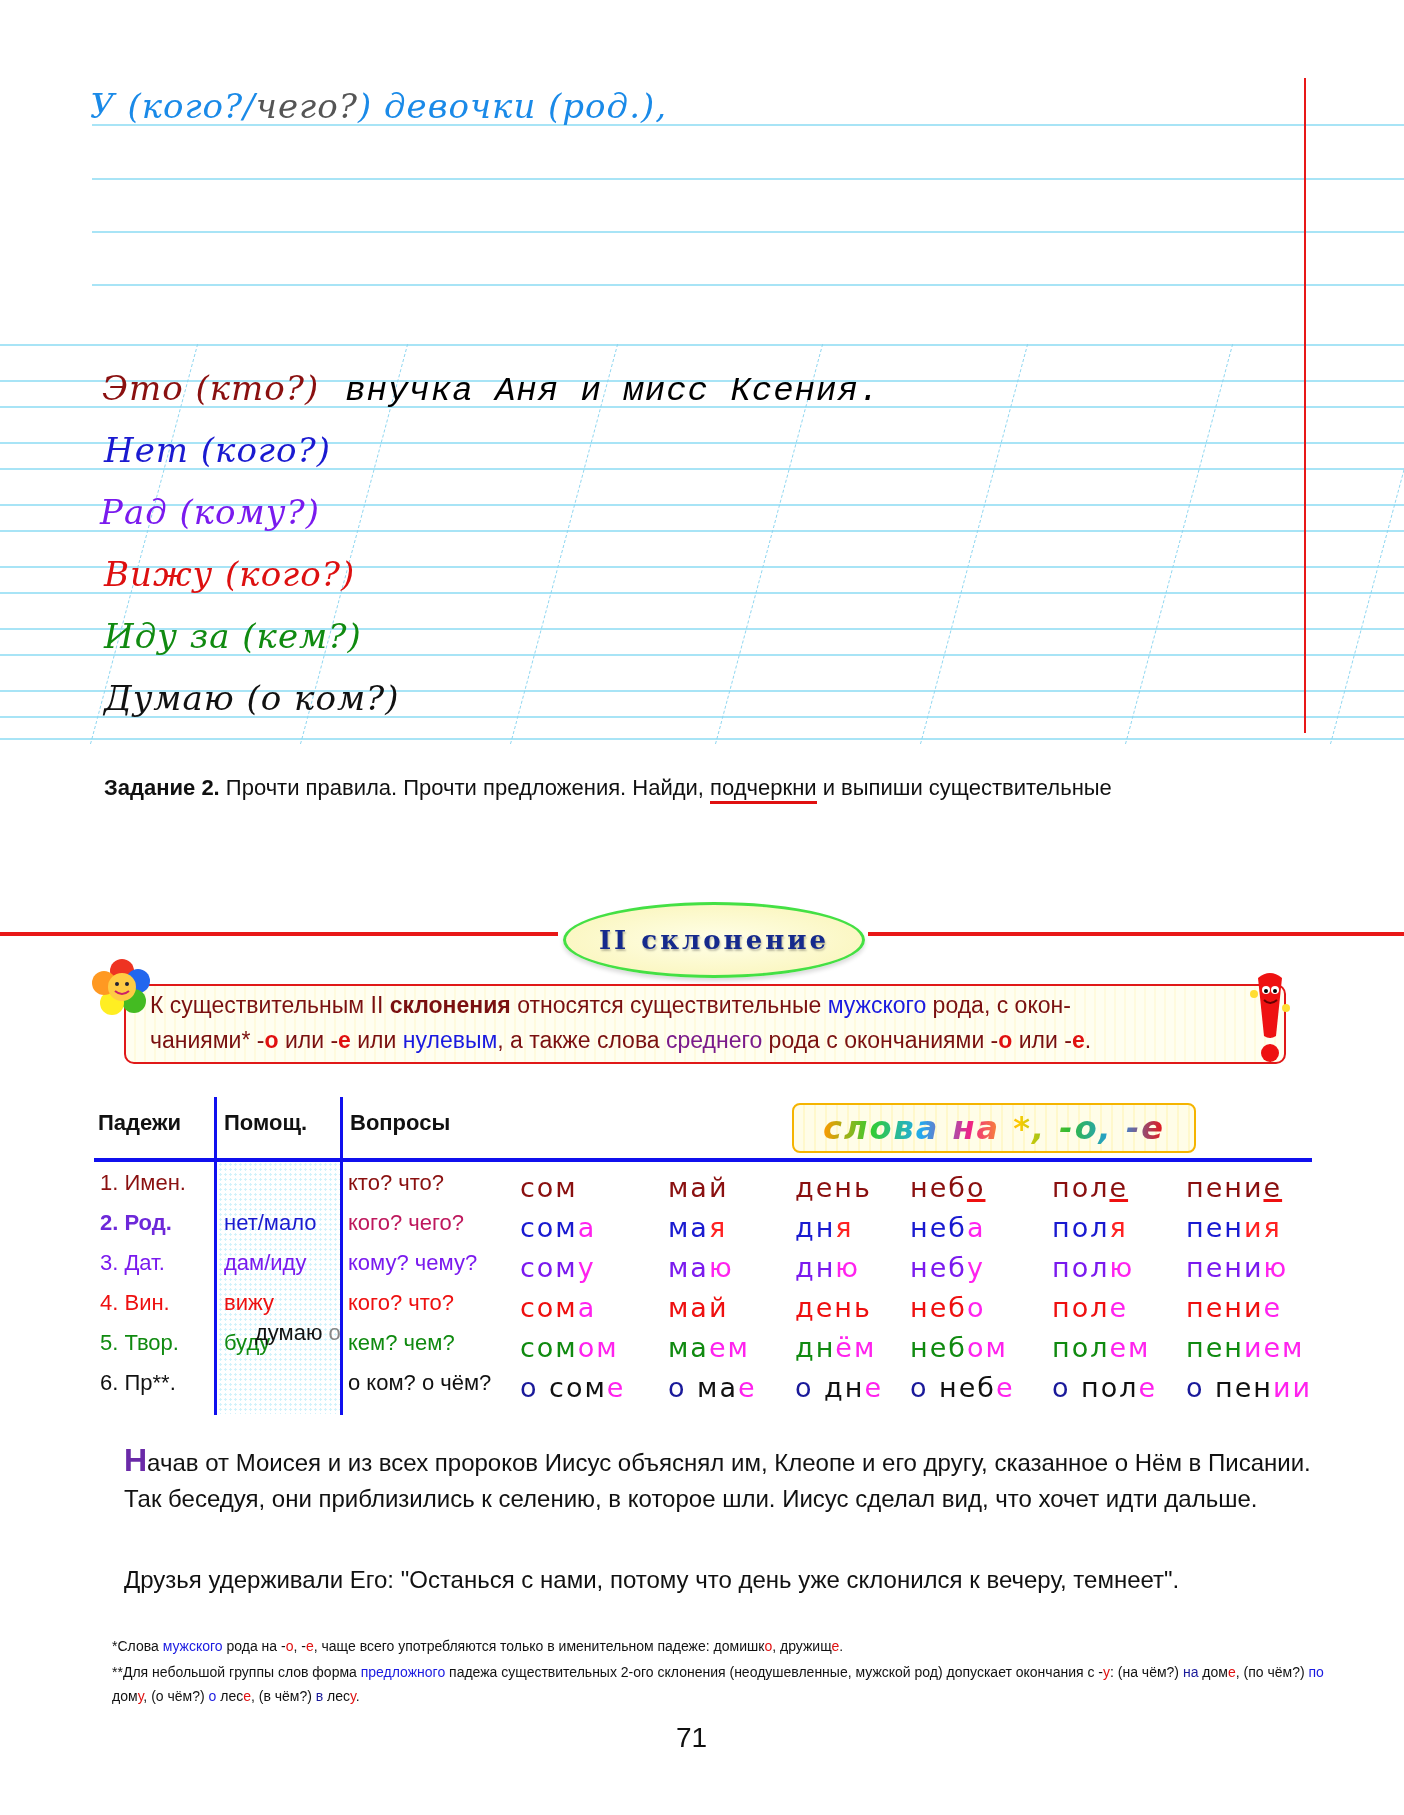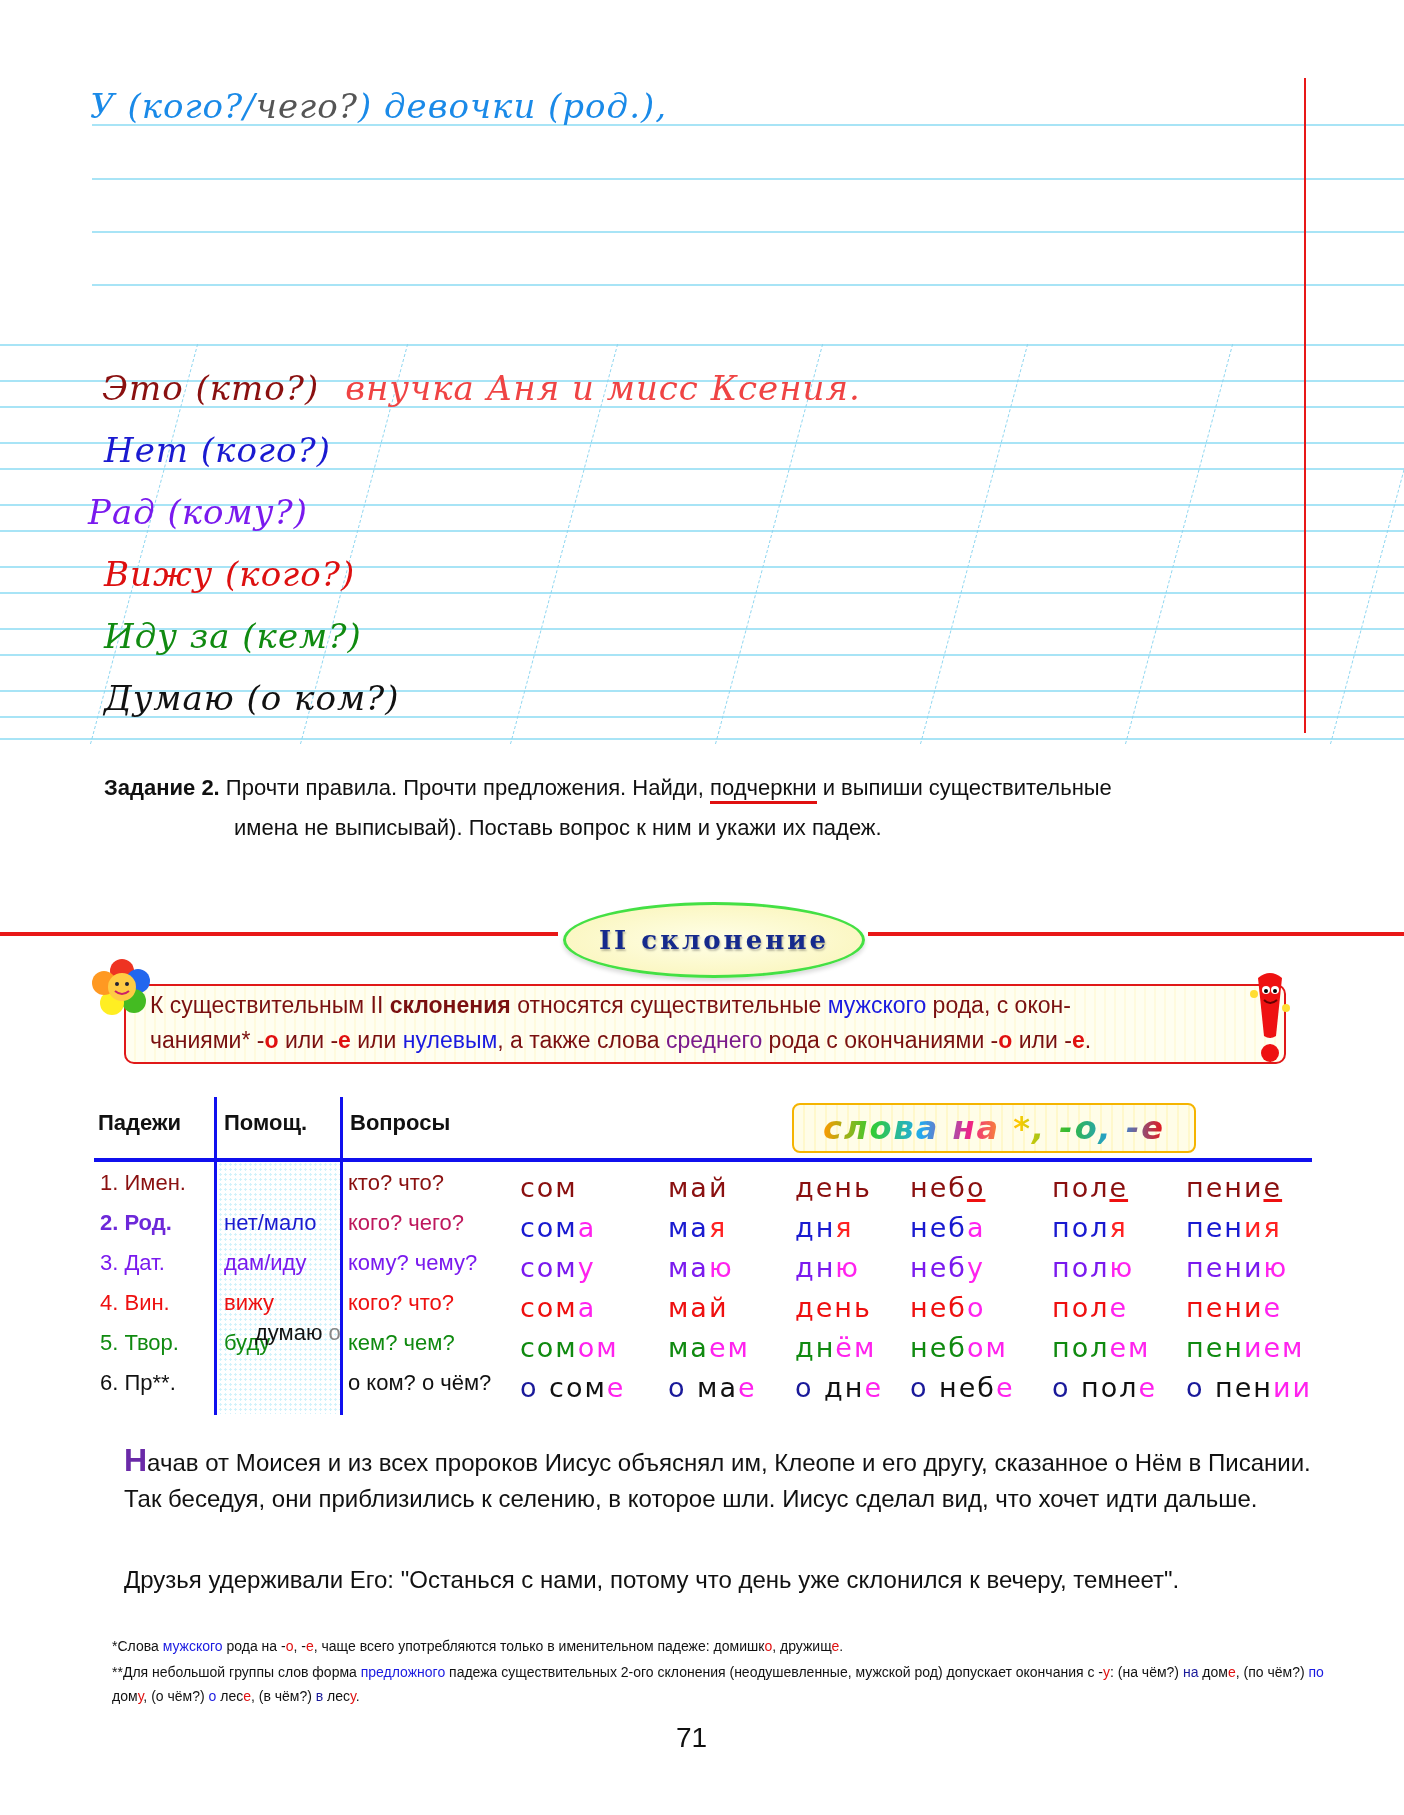--- a/index.html
+++ b/index.html
@@ -75,32 +75,31 @@
   <div class="slant" style="left:1330px; top:344px; height:400px; transform: skewX(-15deg);"></div>
 
   <div class="margin-line"></div>
 
   <div class="script" style="left:90px; top:86px; color:#1a8ae8;">
     <span>У (кого?/</span><span style="color:#555;">чего?</span><span>) девочки (род.),</span>
   </div>
 
   <div class="script" style="left:102px; top:368px; color:#8a1010;">
     <span>Это (кто?)</span>
-    <span style="color:#ef4444; margin-left:14px;">внучка Аня и мисс Ксения.</span>
+    <span style="color:#000000; margin-left:14px;font-family:Liberation Mono, monospace;">внучка Аня и мисс Ксения.</span>
   </div>
   <div class="script" style="left:104px; top:430px; color:#1a1ad0;"><span>Нет (кого?)</span></div>
-  <div class="script" style="left:88px; top:492px; color:#7a1aee;"><span>Рад (кому?)</span></div>
+  <div class="script" style="left:100px; top:492px; color:#7a1aee;"><span>Рад (кому?)</span></div>
   <div class="script" style="left:104px; top:554px; color:#dd1010;"><span>Вижу (кого?)</span></div>
   <div class="script" style="left:104px; top:616px; color:#108a10;"><span>Иду за (кем?)</span></div>
   <div class="script" style="left:104px; top:678px; color:#111111;"><span>Думаю (о ком?)</span></div>
 </div>
 
 <div class="task">
   <b>Задание 2.</b><span> Прочти правила. Прочти предложения. Найди, </span><span class="ul">подчеркни</span><span> и выпиши существительные</span>
-  <span class="indent">имена не выписывай). Поставь вопрос к ним и укажи их падеж.</span>
 </div>
 
 <div class="sep" style="left:0; width:558px;"></div>
 <div class="sep" style="left:868px; width:536px;"></div>
 <div class="oval">
     <span>II склонение</span>
   </div>
 
 <div class="rule-box"></div>
 <svg class="flower" viewBox="0 0 60 60">

